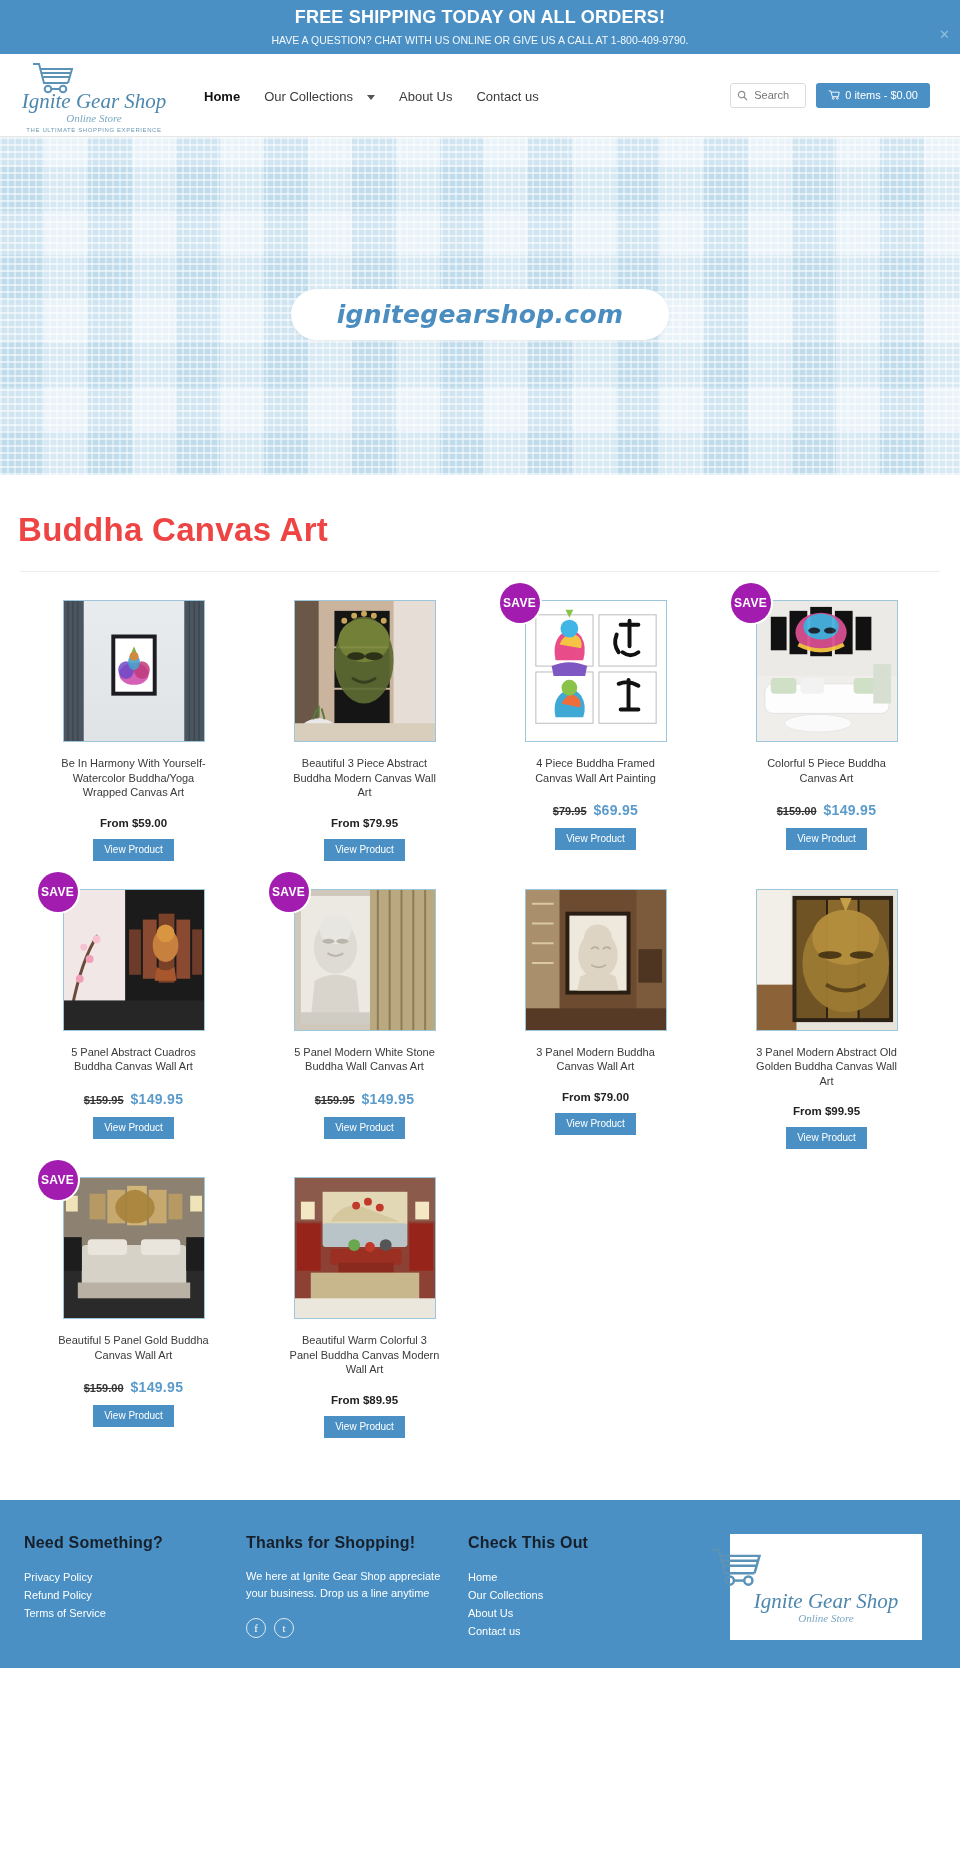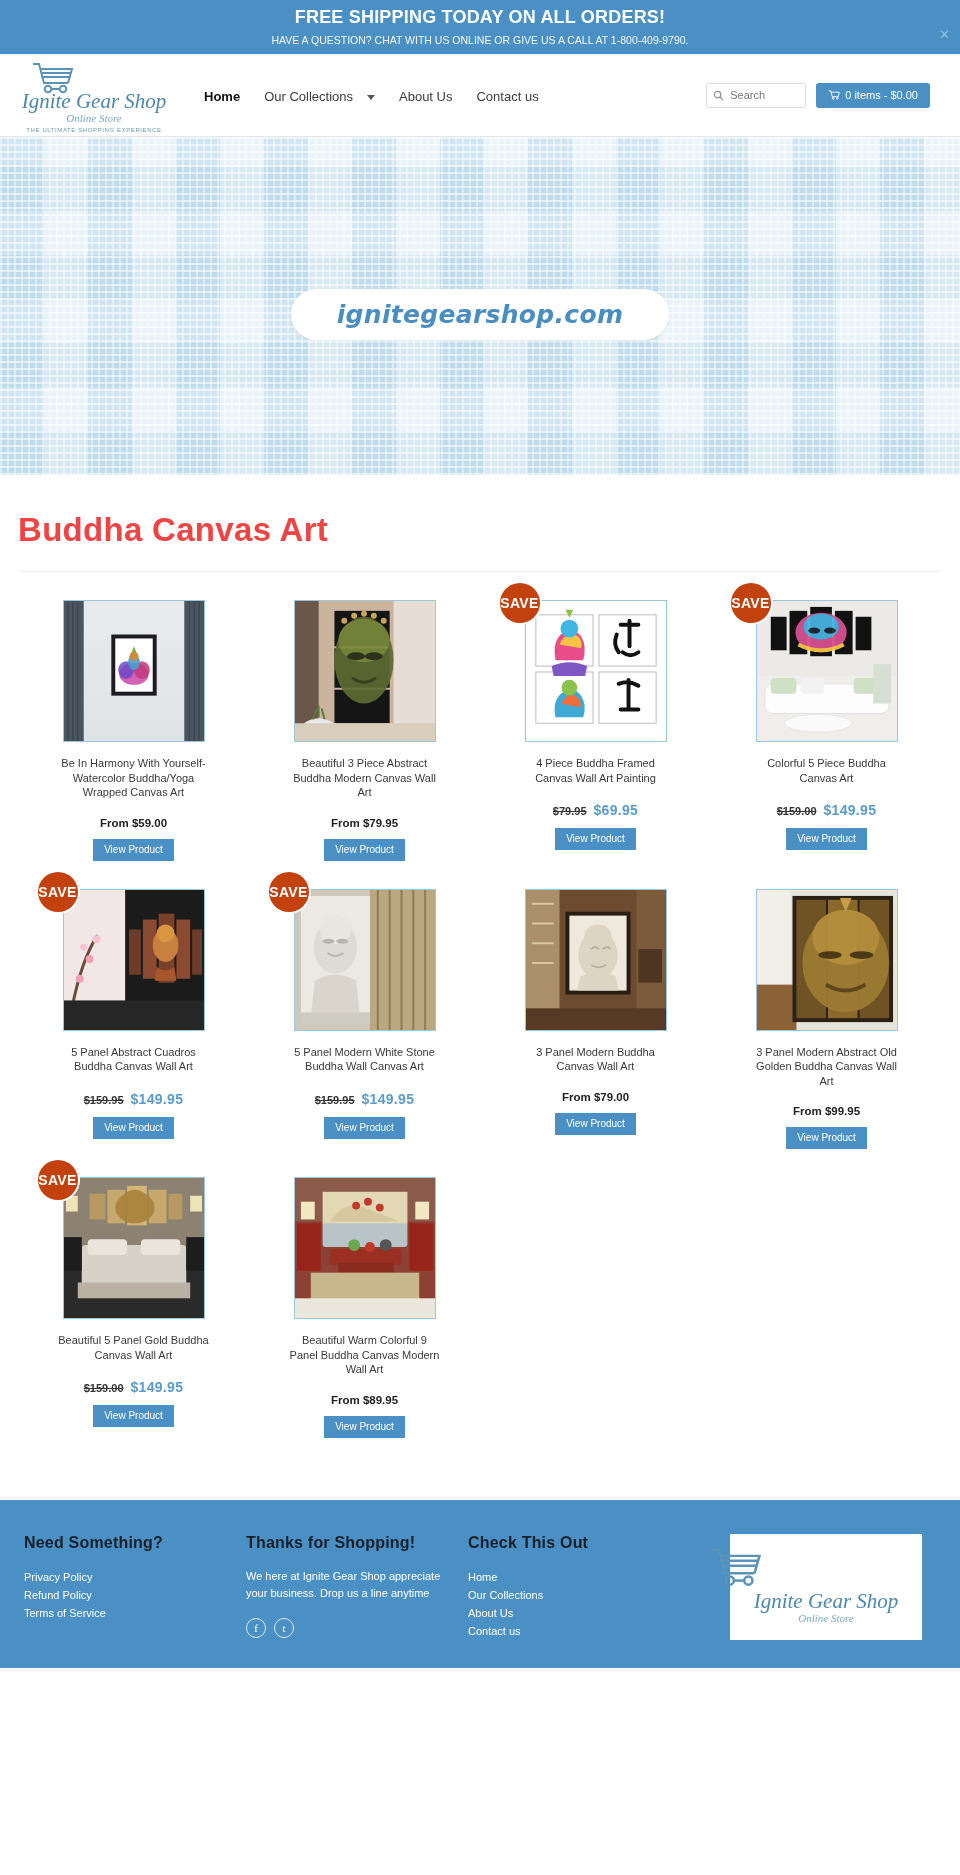--- a/index.html
+++ b/index.html
@@ -111,21 +111,21 @@
     display: flex;
     align-items: center;
     gap: 10px;
     padding-right: 16px;
   }
   .search-box {
     border: 1px solid #dcdcdc;
     background: #fff;
     border-radius: 3px;
     height: 25px;
-    width: 100px;
+    width: 76px;
     display: flex;
     align-items: center;
     padding: 0 6px;
     gap: 4px;
   }
   .search-box .mag { flex: 0 0 auto; }
   .search-input {
     border: none;
     outline: none;
     font-size: 11px;
@@ -224,23 +224,23 @@
     object-fit: cover;
     display: block;
     background: #eee;
   }
   .save-badge {
     position: absolute;
     left: -25px;
     top: -17px;
     width: 40px; height: 40px;
     border-radius: 50%;
-    background: #c2410c;
+    background: #a21caf;
     color: #fff;
-    font-size: 14px;
+    font-size: 12px;
     font-weight: bold;
     display: flex;
     align-items: center;
     justify-content: center;
     letter-spacing: .3px;
     box-shadow: 0 0 0 2px #fff;
     z-index: 3;
   }
   .p-title {
     font-size: 11px;
@@ -749,21 +749,21 @@
               <rect x="116" y="46" width="24" height="48"></rect>
             </g>
    <g fill="#f3e7c4">
               <rect x="6" y="24" width="14" height="18"></rect>
               <rect x="122" y="24" width="14" height="18"></rect>
             </g>
    <rect x="16" y="96" width="110" height="30" fill="#c8b68d"></rect>
    <rect x="0" y="122" width="142" height="20" fill="#ece7dc"></rect>
           </svg>
     </div>
-    <div class="p-title">Beautiful Warm Colorful 9 Panel Buddha Canvas Modern Wall Art</div>
+    <div class="p-title">Beautiful Warm Colorful 3 Panel Buddha Canvas Modern Wall Art</div>
     <div class="p-price">
           <span>From $89.95</span>
         </div>
     <button class="view-btn">View Product</button>
   </div>
     </div>
 </div>
 
 <div class="footer">
   <div class="fcol">

